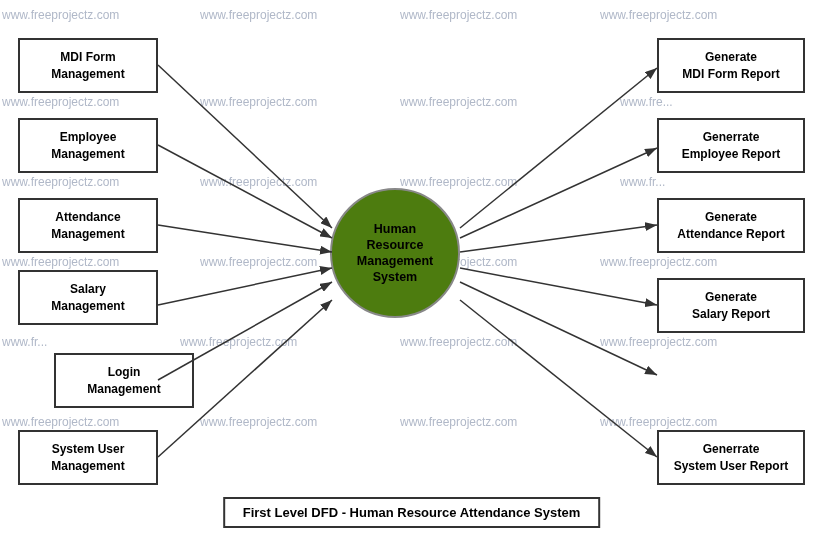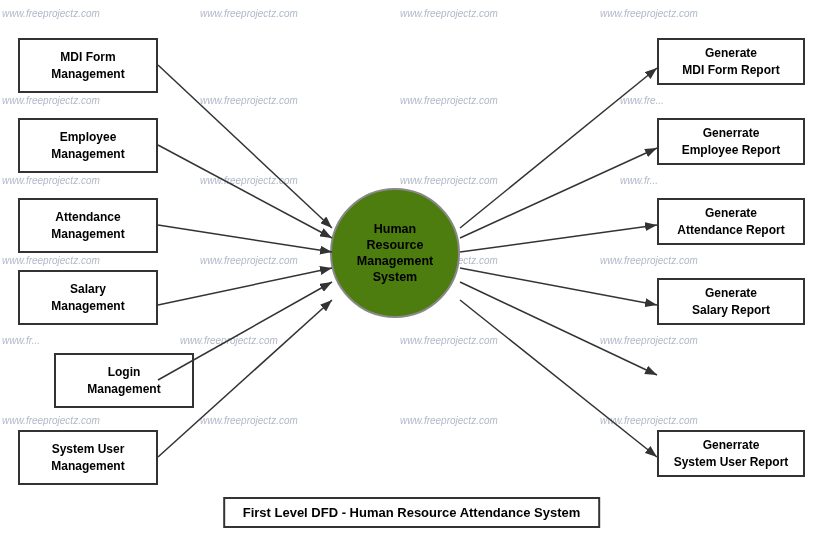--- a/index.html
+++ b/index.html
@@ -13,22 +13,21 @@
     }
     .diagram-container {
       width: 823px;
       height: 546px;
       background: white;
       position: relative;
     }
     .watermark {
       position: absolute;
       color: #b0b8c8;
-      font-size: 10px;
-      font-style: italic;
+      font-size: 12px;
       pointer-events: none;
       white-space: nowrap;
       text-align: center;
     }
     .center-circle {
       position: absolute;
       width: 130px;
       height: 130px;
       border-radius: 50%;
       background: #4d7c0f;
@@ -56,21 +55,21 @@
       line-height: 1.4;
       padding: 20px 8px;
     }
     .left-box {
       width: 140px;
       height: 55px;
       left: 18px;
     }
     .right-box {
       width: 148px;
-      height: 47px;
+      height: 55px;
       right: 18px;
     }
     svg.arrows {
       position: absolute;
       top: 0; left: 0;
       width: 823px;
       height: 546px;
       pointer-events: none;
     }
     .title-box {

